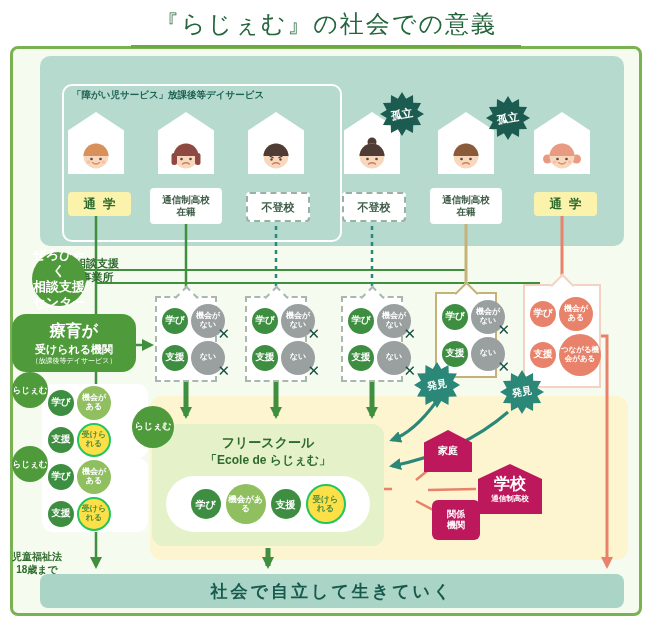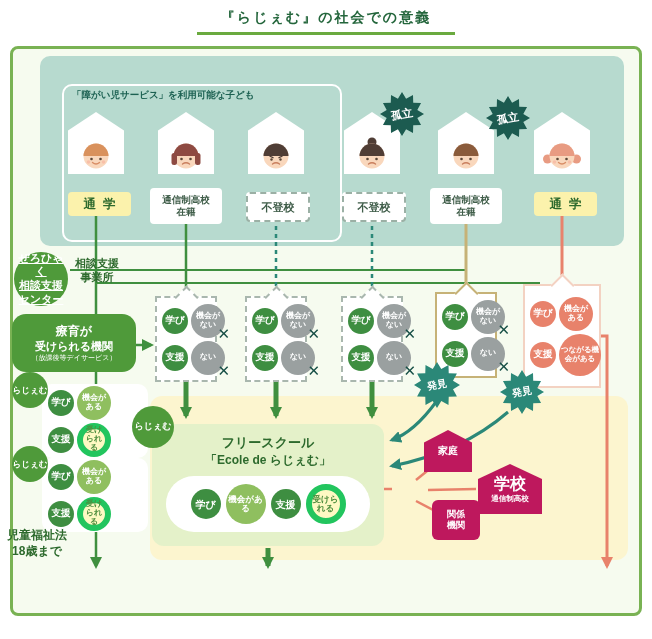--- a/index.html
+++ b/index.html
@@ -2,21 +2,21 @@
 <html><head>
 <meta charset="utf-8">
 <style>
   html,body{margin:0;padding:0;background:#fff;}
   .page{position:relative;width:652px;height:639px;background:#fff;
         font-family:"Liberation Sans","DejaVu Sans",sans-serif;overflow:hidden;}
   .abs{position:absolute;}
   .z0{z-index:0}.z1{z-index:1}
 
   .page-title{top:8px;left:0;width:100%;text-align:center;z-index:3;}
-  .page-title span{display:inline-block;font-size:14px;font-weight:bold;color:#24663c;
+  .page-title span{display:inline-block;font-size:24px;font-weight:normal;color:#24663c;
         letter-spacing:2px;border-bottom:3px solid #6aaa3f;padding:0 24px 5px;}
 
   .main-frame{left:10px;top:46px;width:626px;height:564px;background:#f6fbef;
         border:3px solid #79b253;border-radius:8px;}
   .teal-panel{left:40px;top:56px;width:584px;height:190px;background:#b7dacf;border-radius:10px;}
   .panel-title{left:40px;top:62px;width:584px;text-align:center;font-size:13.5px;
         font-weight:bold;color:#1c6152;z-index:3;}
   .service-box{left:62px;top:84px;width:276px;height:154px;border:2px solid #fff;border-radius:10px;}
   .service-label{left:72px;top:89px;font-size:9.5px;font-weight:bold;color:#1c6152;z-index:3;}
   .yellow-panel{left:150px;top:396px;width:478px;height:164px;background:#fcf5cf;border-radius:12px;}
@@ -64,21 +64,21 @@
   .mid-plain::before{content:"";position:absolute;top:-9px;left:50%;margin-left:-8px;width:15px;
         height:15px;transform:rotate(45deg);background:#fff;border-top:2px solid #f3d2c2;
         border-left:2px solid #f3d2c2;}
 
   .row{display:flex;align-items:center;gap:3px;position:relative;}
   .c{border-radius:50%;color:#fff;display:flex;align-items:center;justify-content:center;
         text-align:center;font-weight:bold;line-height:1.1;flex:none;box-sizing:border-box;
         padding:1px;}
   .cg{background:#3e8e41;}
   .clg{background:#8fbf5f;}
-  .cout{background:#fef9c3;border:6px solid #22c55e;color:#4e8e3f;}
+  .cout{background:#fde047;border:2px solid #22c55e;color:#4e8e3f;}
   .cgray{background:#9aa0a0;}
   .csal{background:#e8826b;}
   .d26{width:26px;height:26px;font-size:9.5px;}
   .d30{width:30px;height:30px;font-size:10px;}
   .d34{width:34px;height:34px;font-size:8px;}
   .d40{width:40px;height:40px;font-size:8.5px;}
   .d42{width:42px;height:42px;font-size:7.5px;}
   .x{position:absolute;right:-5px;bottom:-5px;color:#174f46;font-weight:bold;font-size:15px;z-index:5;}
 
   .school-box{left:152px;top:424px;width:232px;height:122px;background:#e4f1c9;border-radius:12px;z-index:3;}
@@ -139,21 +139,21 @@
     <path d="M562,216 L562,282" stroke="#e8826b" stroke-width="3" fill="none"></path>
     <path d="M599,336 L607,336 L607,566" stroke="#e8826b" stroke-width="3" fill="none" marker-end="url(#asal)"></path>
     <path d="M436,402 Q414,432 392,440" stroke="#2b8878" stroke-width="3" fill="none" marker-end="url(#at)"></path>
     <path d="M508,412 Q462,452 392,466" stroke="#2b8878" stroke-width="3" fill="none" marker-end="url(#at)"></path>
     <path d="M416,480 L437,463" stroke="#e8826b" stroke-width="2.5" fill="none"></path>
     <path d="M428,490 L476,489" stroke="#e8826b" stroke-width="2.5" fill="none"></path>
     <path d="M416,501 L437,512" stroke="#e8826b" stroke-width="2.5" fill="none"></path>
     <path d="M376,489 L392,489" stroke="#e8826b" stroke-width="2.5" fill="none"></path>
   </svg>
 
-  <div class="abs service-label">「障がい児サービス」を利用可能な子ども</div>
+  <div class="abs service-label">「障がい児サービス」放課後等デイサービス</div>
 
   <div class="abs house" style="left:68px;top:112px;">
     <svg viewBox="0 0 44 44">
       <circle cx="22" cy="27" r="12.5" fill="#f9d7bc"></circle>
         <path d="M9.5,27 a12.5,12.5 0 0 1 25,0 z" fill="#d9915c"></path>
       <circle cx="17.5" cy="30" r="1.3" fill="#5a4738"></circle>
         <circle cx="26.5" cy="30" r="1.3" fill="#5a4738"></circle>
       <circle cx="14.5" cy="33" r="1.8" fill="#f8bfa8"></circle>
         <circle cx="29.5" cy="33" r="1.8" fill="#f8bfa8"></circle>
       <path d="M18.5,33.5 q3.5,3 7,0" stroke="#d98e66" stroke-width="1.4" fill="none" stroke-linecap="round"></path>
@@ -227,31 +227,31 @@
     <span>在籍</span>
   </div>
   <div class="abs st st-dashed" style="left:246px;top:192px;width:60px;height:26px;">不登校</div>
   <div class="abs st st-dashed" style="left:342px;top:192px;width:60px;height:26px;">不登校</div>
   <div class="abs st st-white" style="left:430px;top:188px;width:72px;height:36px;">
     <span>通信制高校</span>
     <span>在籍</span>
   </div>
   <div class="abs st st-yellow" style="left:534px;top:192px;width:56px;height:24px;">通学</div>
 
-  <div class="abs badge" style="left:14px;top:252px;width:54px;height:54px;font-size:11px;text-decoration:underline;">
+  <div class="abs badge" style="left:32px;top:252px;width:54px;height:54px;font-size:13px;">
     <span>ぜろひゃく</span>
     <span>相談支援</span>
     <span>センター</span>
   </div>
   <div class="abs txt-green" style="left:64px;top:256px;width:66px;font-size:11px;">
     <div>相談支援</div>
     <div>事業所</div>
   </div>
   <div class="abs pill-green" style="left:12px;top:314px;width:124px;height:58px;">
-    <div style="font-size:12px;font-weight:bold;">療育が</div>
+    <div style="font-size:16px;font-weight:bold;">療育が</div>
     <div style="font-size:11px;font-weight:bold;">受けられる機関</div>
     <div style="font-size:7px;">（放課後等デイサービス）</div>
   </div>
 
   <div class="abs badge" style="left:12px;top:372px;width:36px;height:36px;font-size:8.5px;">らじぇむ</div>
   <div class="abs wbox" style="left:42px;top:384px;width:106px;height:74px;">
     <div class="row">
       <div class="c cg d26">学び</div>
       <div class="c clg d34">機会がある</div>
     </div>
@@ -266,21 +266,21 @@
     <div class="row">
       <div class="c cg d26">学び</div>
       <div class="c clg d34">機会がある</div>
     </div>
     <div class="row">
       <div class="c cg d26">支援</div>
       <div class="c cout d34">受けられる</div>
     </div>
   </div>
 
-  <div class="abs txt-green" style="left:6px;top:528px;width:62px;font-size:12px;">
+  <div class="abs txt-green" style="left:6px;top:550px;width:62px;font-size:10px;">
     <div>児童福祉法</div>
     <div>18歳まで</div>
   </div>
 
   <div class="mid-box mid-dashed" style="left:155px;top:296px;width:62px;height:86px;">
     <div class="row">
       <div class="c cg d26">学び</div>
       <div class="c cgray d34">機会がない</div>
       <span class="x">✕</span>
     </div>
@@ -358,14 +358,15 @@
   <div class="abs sal-shape houseclip" style="left:424px;top:430px;width:48px;height:42px;font-size:10px;">家庭</div>
   <div class="abs sal-shape houseclip" style="left:478px;top:464px;width:64px;height:50px;">
     <div style="font-size:16px;">学校</div>
     <div style="font-size:7.5px;">通信制高校</div>
   </div>
   <div class="abs sal-shape" style="left:432px;top:500px;width:48px;height:40px;font-size:9px;border-radius:6px;">
     <div>関係</div>
     <div>機関</div>
   </div>
 
+  <div class="abs bottom-bar">社会で自立して生きていく</div>
 
 </div>
 
 </body></html>

